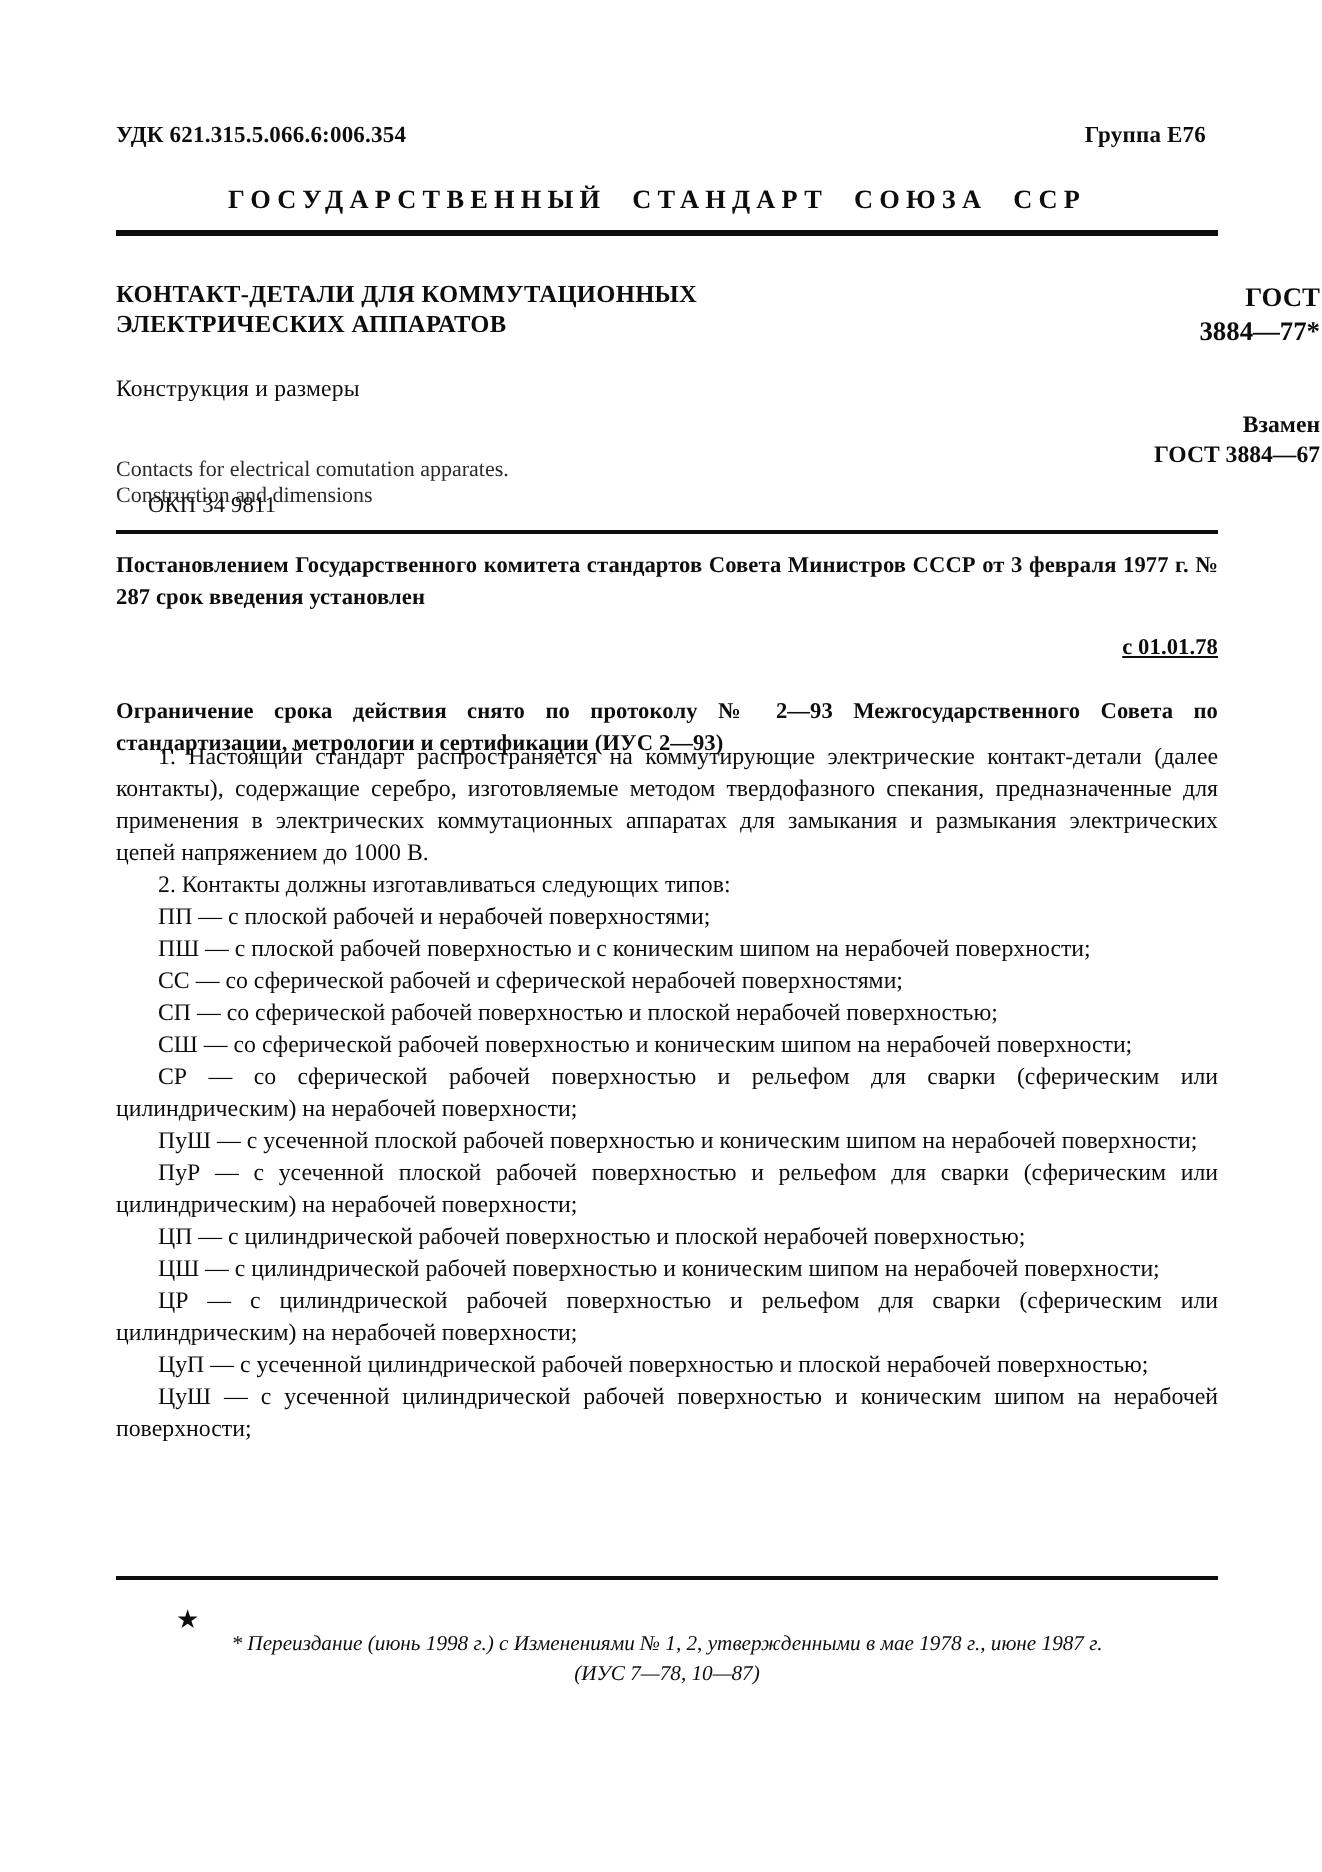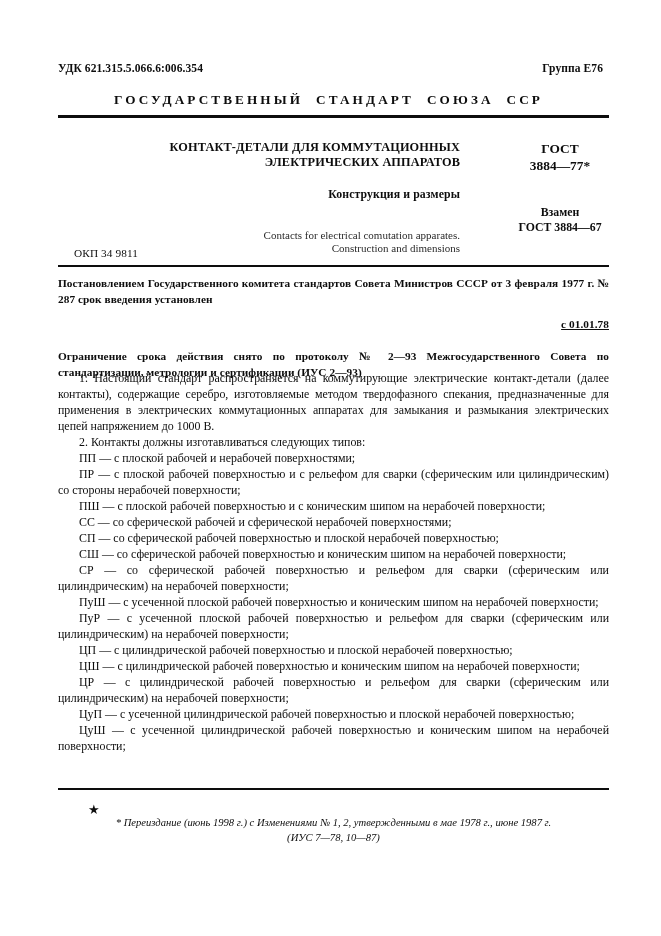--- a/index.html
+++ b/index.html
@@ -56,43 +56,43 @@
   .title-block {
     position: absolute;
     left: 58px;
     top: 140px;
     width: 602px;
     display: flex;
     justify-content: flex-start;
   }
   .title-left {
     width: 402px;
-    text-align: right;
+    text-align: left;
   }
   .title-main {
     font-size: 12.3px;
     font-weight: bold;
     line-height: 1.25;
     letter-spacing: 0.15px;
   }
   .title-sub {
     font-size: 11.8px;
-    font-weight: bold;
+    font-weight: normal;
     margin-top: 16px;
     letter-spacing: 0.1px;
   }
   .title-en {
     font-size: 11px;
     line-height: 1.25;
     margin-top: 27px;
     color: #2a2a2a;
   }
   .title-right {
     width: 200px;
-    text-align: center;
+    text-align: right;
     font-weight: bold;
   }
   .gost-num {
     font-size: 13.4px;
     line-height: 1.3;
   }
   .gost-replaces {
     font-size: 11.8px;
     line-height: 1.3;
     margin-top: 30px;
@@ -244,21 +244,20 @@
     <div>Постановлением Государственного комитета стандартов Совета Министров СССР от 3 февраля 1977 г. № 287 срок введения установлен</div>
     <div class="decree-date"><span>с 01.01.78</span></div>
   </div>
 
   <div class="protocol">Ограничение срока действия снято по протоколу № 2—93 Межгосударственного Совета по стандартизации, метрологии и сертификации (ИУС 2—93)</div>
 
   <div class="body-text">
     <p>1. Настоящий стандарт распространяется на коммутирующие электрические контакт-детали (далее контакты), содержащие серебро, изготовляемые методом твердофазного спекания, предназначенные для применения в электрических коммутационных аппаратах для замыкания и размыкания электрических цепей напряжением до 1000 В.</p>
     <p>2. Контакты должны изготавливаться следующих типов:</p>
     <p>ПП — с плоской рабочей и нерабочей поверхностями;</p>
-    <p>ПР — с плоской рабочей поверхностью и с рельефом для сварки (сферическим или цилиндрическим) со стороны нерабочей поверхности;</p>
     <p>ПШ — с плоской рабочей поверхностью и с коническим шипом на нерабочей поверхности;</p>
     <p>СС — со сферической рабочей и сферической нерабочей поверхностями;</p>
     <p>СП — со сферической рабочей поверхностью и плоской нерабочей поверхностью;</p>
     <p>СШ — со сферической рабочей поверхностью и коническим шипом на нерабочей поверхности;</p>
     <p>СР — со сферической рабочей поверхностью и рельефом для сварки (сферическим или цилиндрическим) на нерабочей поверхности;</p>
     <p>ПуШ — с усеченной плоской рабочей поверхностью и коническим шипом на нерабочей поверхности;</p>
     <p>ПуР — с усеченной плоской рабочей поверхностью и рельефом для сварки (сферическим или цилиндрическим) на нерабочей поверхности;</p>
     <p>ЦП — с цилиндрической рабочей поверхностью и плоской нерабочей поверхностью;</p>
     <p>ЦШ — с цилиндрической рабочей поверхностью и коническим шипом на нерабочей поверхности;</p>
     <p>ЦР — с цилиндрической рабочей поверхностью и рельефом для сварки (сферическим или цилиндрическим) на нерабочей поверхности;</p>

